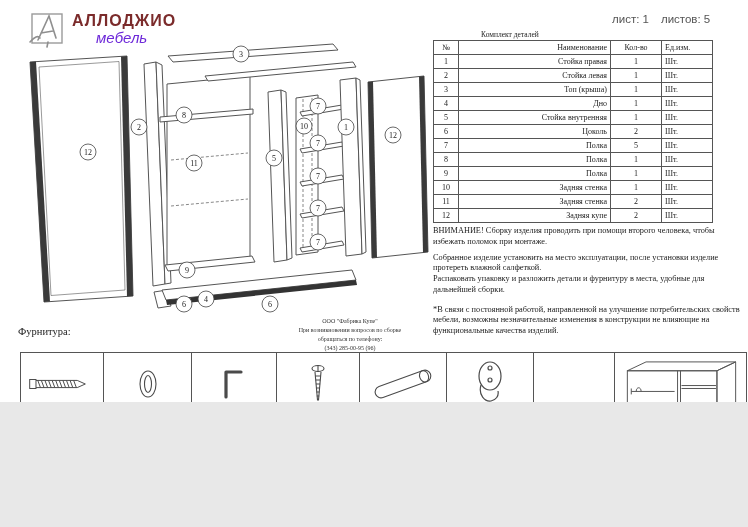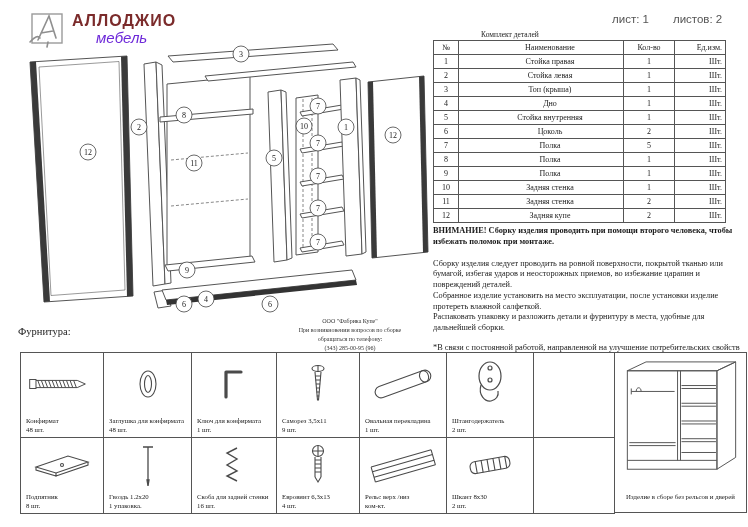--- a/index.html
+++ b/index.html
@@ -1,37 +1,37 @@
 <!DOCTYPE html>
 <html><head>
 <meta charset="utf-8">
 <style>
   html,body{margin:0;padding:0;background:#e8e8e8;}
-  .page{position:relative;width:748px;height:527px;background:#fff;outline:1px solid #b5b5b5;
+  .page{position:relative;width:748px;height:402px;background:#fff;outline:1px solid #b5b5b5;
         font-family:"Liberation Serif",serif;color:#1c1c1c;overflow:hidden;}
   
   .logo-box{position:absolute;left:28px;top:12px;width:38px;height:36px;}
   .brand{position:absolute;left:72px;top:12px;font-family:"Liberation Sans",sans-serif;
          font-weight:bold;font-size:16px;letter-spacing:1px;color:#7b2b2b;}
   .brand-sub{position:absolute;left:96px;top:29px;font-family:"Liberation Sans",sans-serif;
          font-size:15px;color:#6d28d9;font-style:italic;}
   .doc-title{position:absolute;left:185px;top:10px;width:400px;font-size:13.5px;line-height:1.35;color:#111;}
   .sheet-info{position:absolute;left:612px;top:13px;font-family:"Liberation Sans",sans-serif;
-         font-size:11.5px;color:#555;display:flex;gap:24px;}
+         font-size:11.5px;color:#555;display:flex;gap:12px;}
   
   .parts-title{position:absolute;left:433px;top:30px;font-size:7.5px;color:#222;padding-left:48px;}
   table.parts{position:absolute;left:433px;top:40px;border-collapse:collapse;font-size:8px;color:#222;}
   table.parts th,table.parts td{border:1px solid #555;padding:1px 3px;height:11px;font-weight:normal;}
   table.parts .col0{width:18px;text-align:center;}
-  table.parts .col1{width:140px;text-align:center;padding-left:21px;}
+  table.parts .col1{width:140px;text-align:right;padding-left:8px;}
   table.parts .col2{width:44px;text-align:center;}
-  table.parts .col3{width:44px;text-align:right;}
+  table.parts .col3{width:44px;text-align:left;}
   
   .notes{position:absolute;left:433px;top:226px;width:313px;font-size:8.3px;line-height:1.3;color:#1a1a1a;text-align:left;}
-  .notes .warn{margin-bottom:11px;font-weight:bold;}
+  .notes .warn{margin-bottom:5px;}
   .notes .p4{margin-top:9px;}
   
   #diagram-svg{position:absolute;left:15px;top:40px;}
   .contact{position:absolute;left:252px;top:317px;width:196px;text-align:center;font-size:6px;line-height:1.5;color:#333;}
   
   .furn-label{position:absolute;left:18px;top:326px;font-size:10.5px;color:#222;}
   .hw-wrap{position:absolute;left:20px;top:352px;width:595px;border:1px solid #555;box-sizing:border-box;background:#fff;}
   .hw-row{display:grid;grid-template-columns:83px 88px 85px 83px 87px 87px 1fr;}
   #hw-row1{height:84px;border-bottom:1px solid #555;}
   #hw-row2{height:75px;}
@@ -55,21 +55,21 @@
       <rect x="4" y="2" width="30" height="29" fill="none" stroke="#9a9a9a" stroke-width="1.4"></rect>
       <path d="M10,28 L21,4 L28,26 M13,21 L25,19 M2,30 Q9,22 12,26 M20,30 L19,35" fill="none" stroke="#8f8f8f" stroke-width="1.6" stroke-linecap="round"></path>
     </svg>
   </div>
   <div class="brand">АЛЛОДЖИО</div>
   <div class="brand-sub">мебель</div>
 
 
   <div class="sheet-info">
     <span>лист: 1</span>
-    <span>листов: 2</span>
+    <span>листов: 5</span>
   </div>
 
   <div class="parts-title">Комплект деталей</div>
   <table class="parts">
     <thead>
         <tr id="parts-head">
           <th class="col0">№</th>
           <th class="col1">Наименование</th>
           <th class="col2">Кол-во</th>
           <th class="col3">Ед.изм.</th>
@@ -146,21 +146,20 @@
           <td class="col0">12</td>
           <td class="col1">Задняя купе</td>
           <td class="col2">2</td>
           <td class="col3">Шт.</td>
         </tr>
       </tbody>
   </table>
 
   <div class="notes">
     <div class="warn">ВНИМАНИЕ! Сборку изделия проводить при помощи второго человека, чтобы избежать поломок при монтаже.</div>
-    <div>Сборку изделия следует проводить на ровной поверхности, покрытой тканью или бумагой, избегая ударов и неосторожных приемов, во избежание царапин и повреждений деталей.</div>
     <div>Собранное изделие установить на место эксплуатации, после установки изделие протереть влажной салфеткой.</div>
     <div>Распаковать упаковку и разложить детали и фурнитуру в места, удобные для дальнейшей сборки.</div>
     <div class="p4">*В связи с постоянной работой, направленной на улучшение потребительских свойств мебели, возможны незначительные изменения в конструкции не влияющие на функциональные качества изделий.</div>
   </div>
 
   <svg id="diagram-svg" width="420" height="300" viewBox="0 0 420 300">
     <g fill="#fff" stroke="#555" stroke-width="1">
 
       <polygon points="15,22 112,16 118,256 29,262"></polygon>
       <polygon points="15,22 21,21.6 35,261.6 29,262" fill="#3a3a3a" stroke="none"></polygon>

